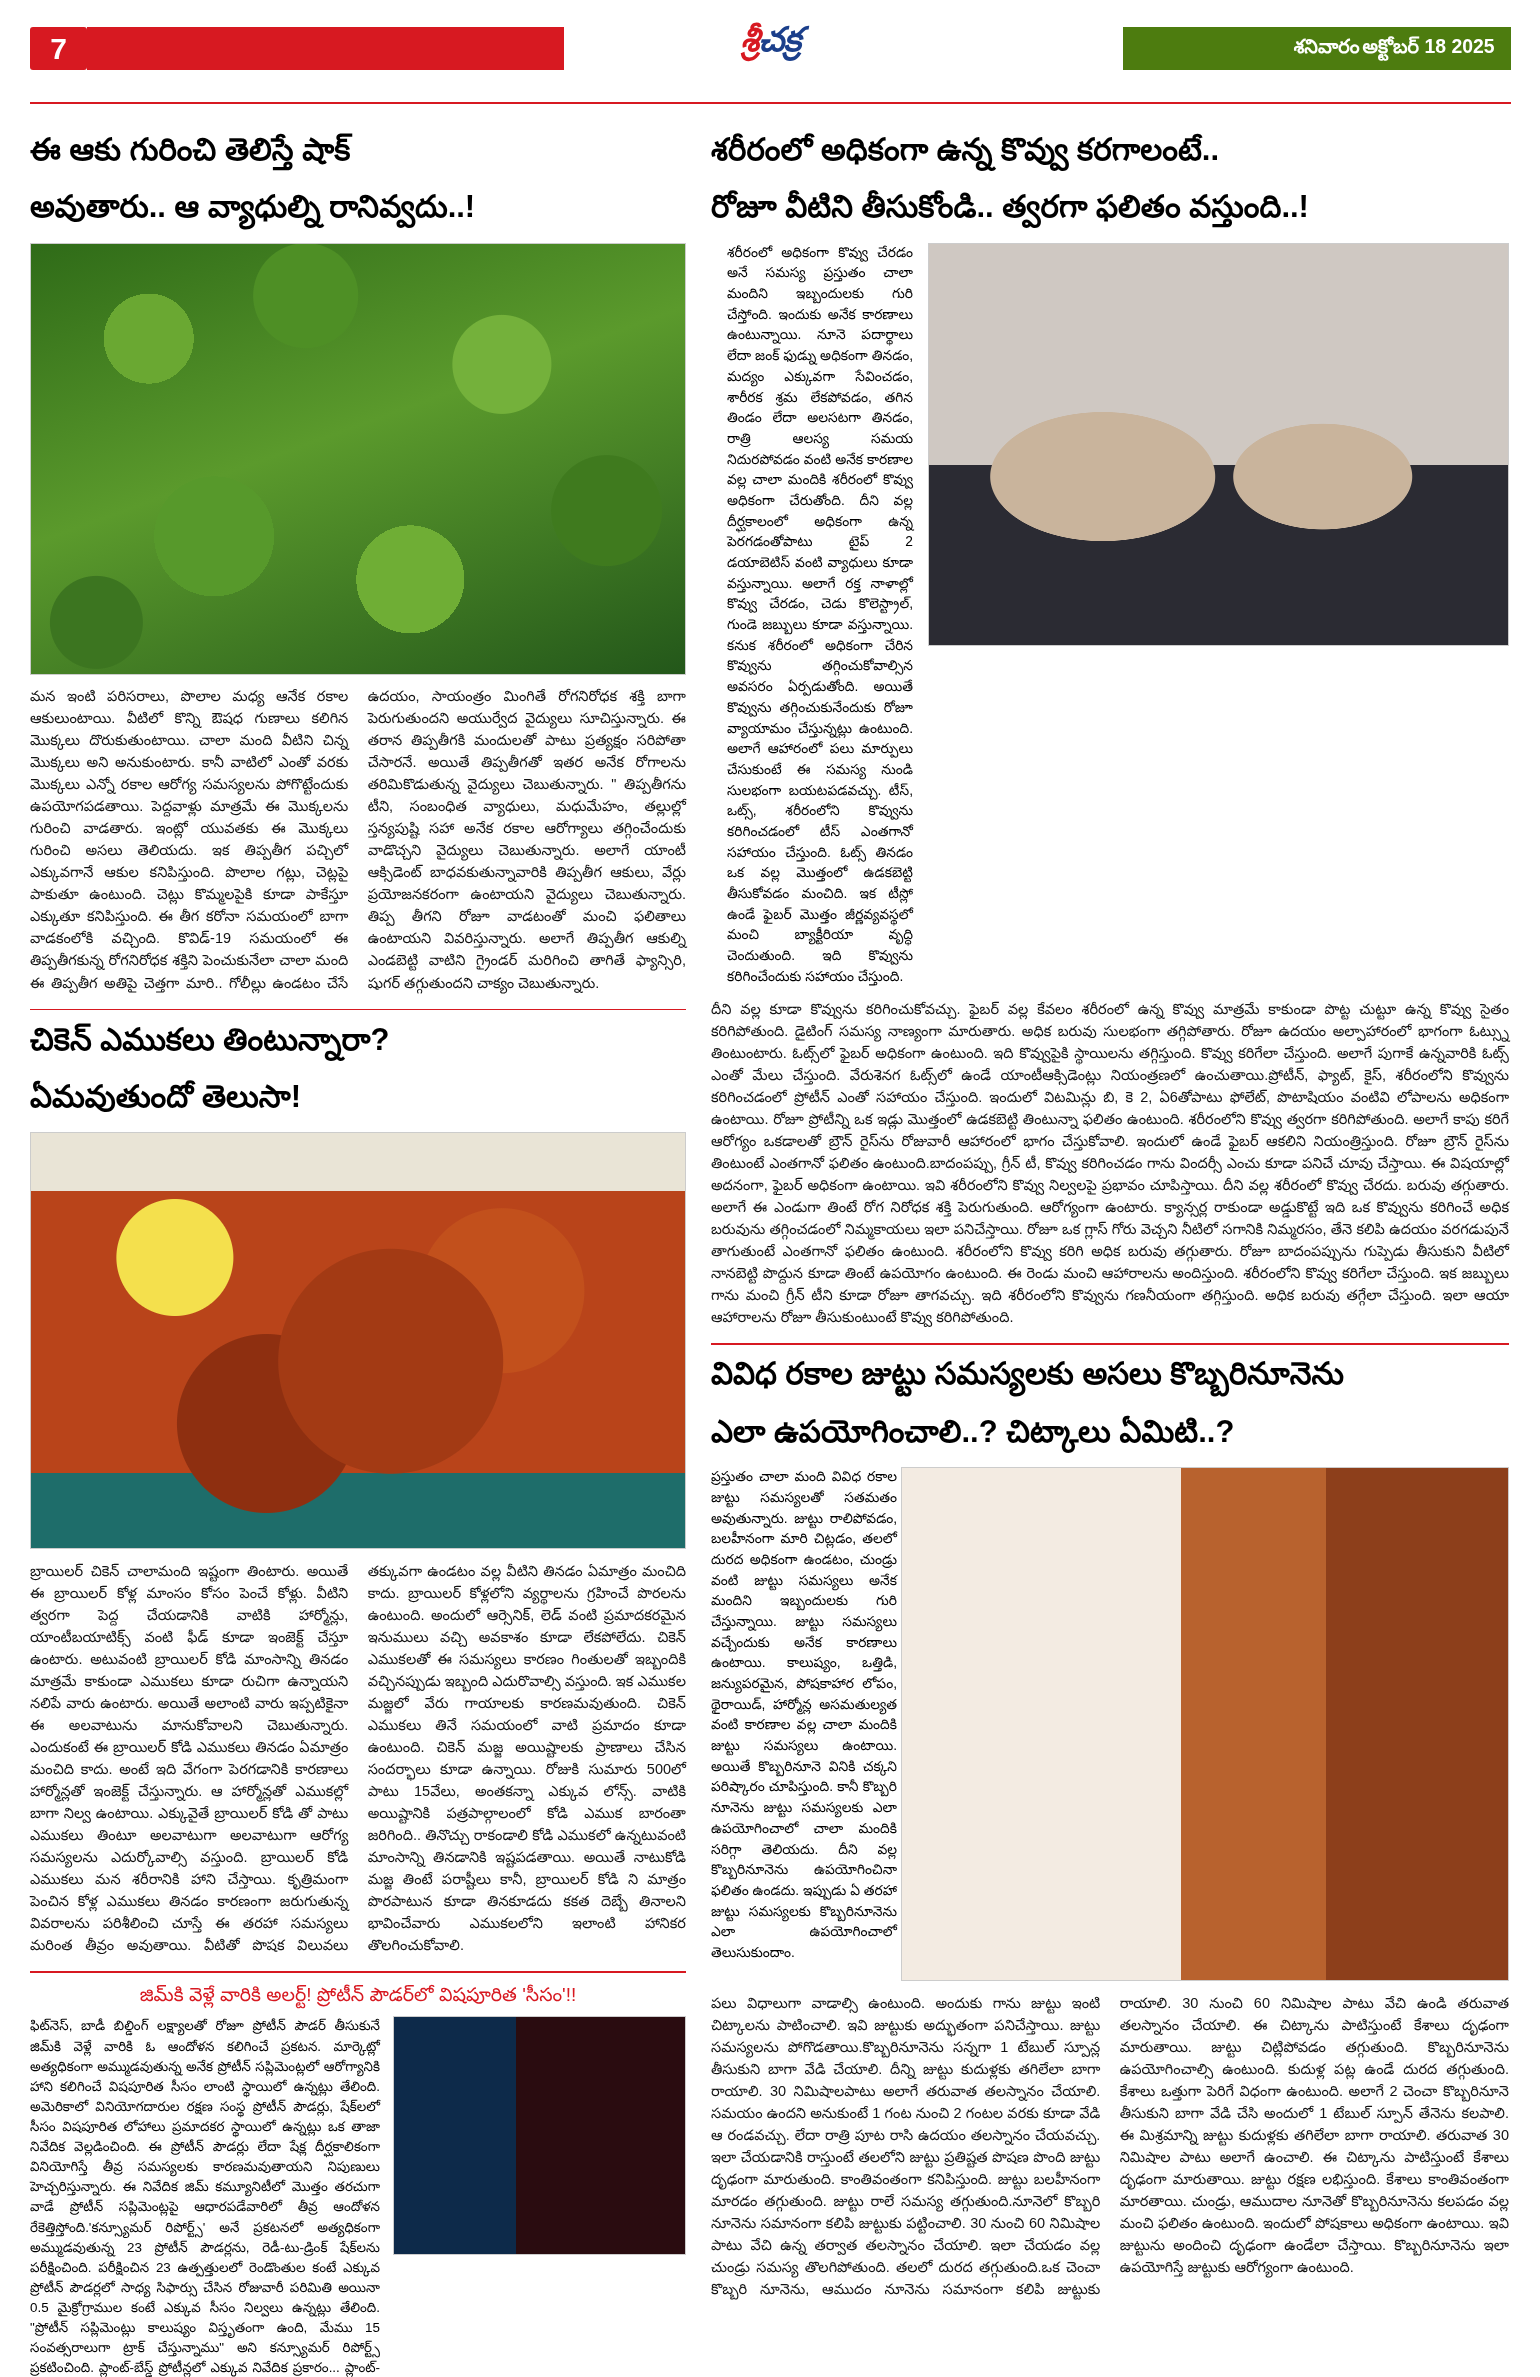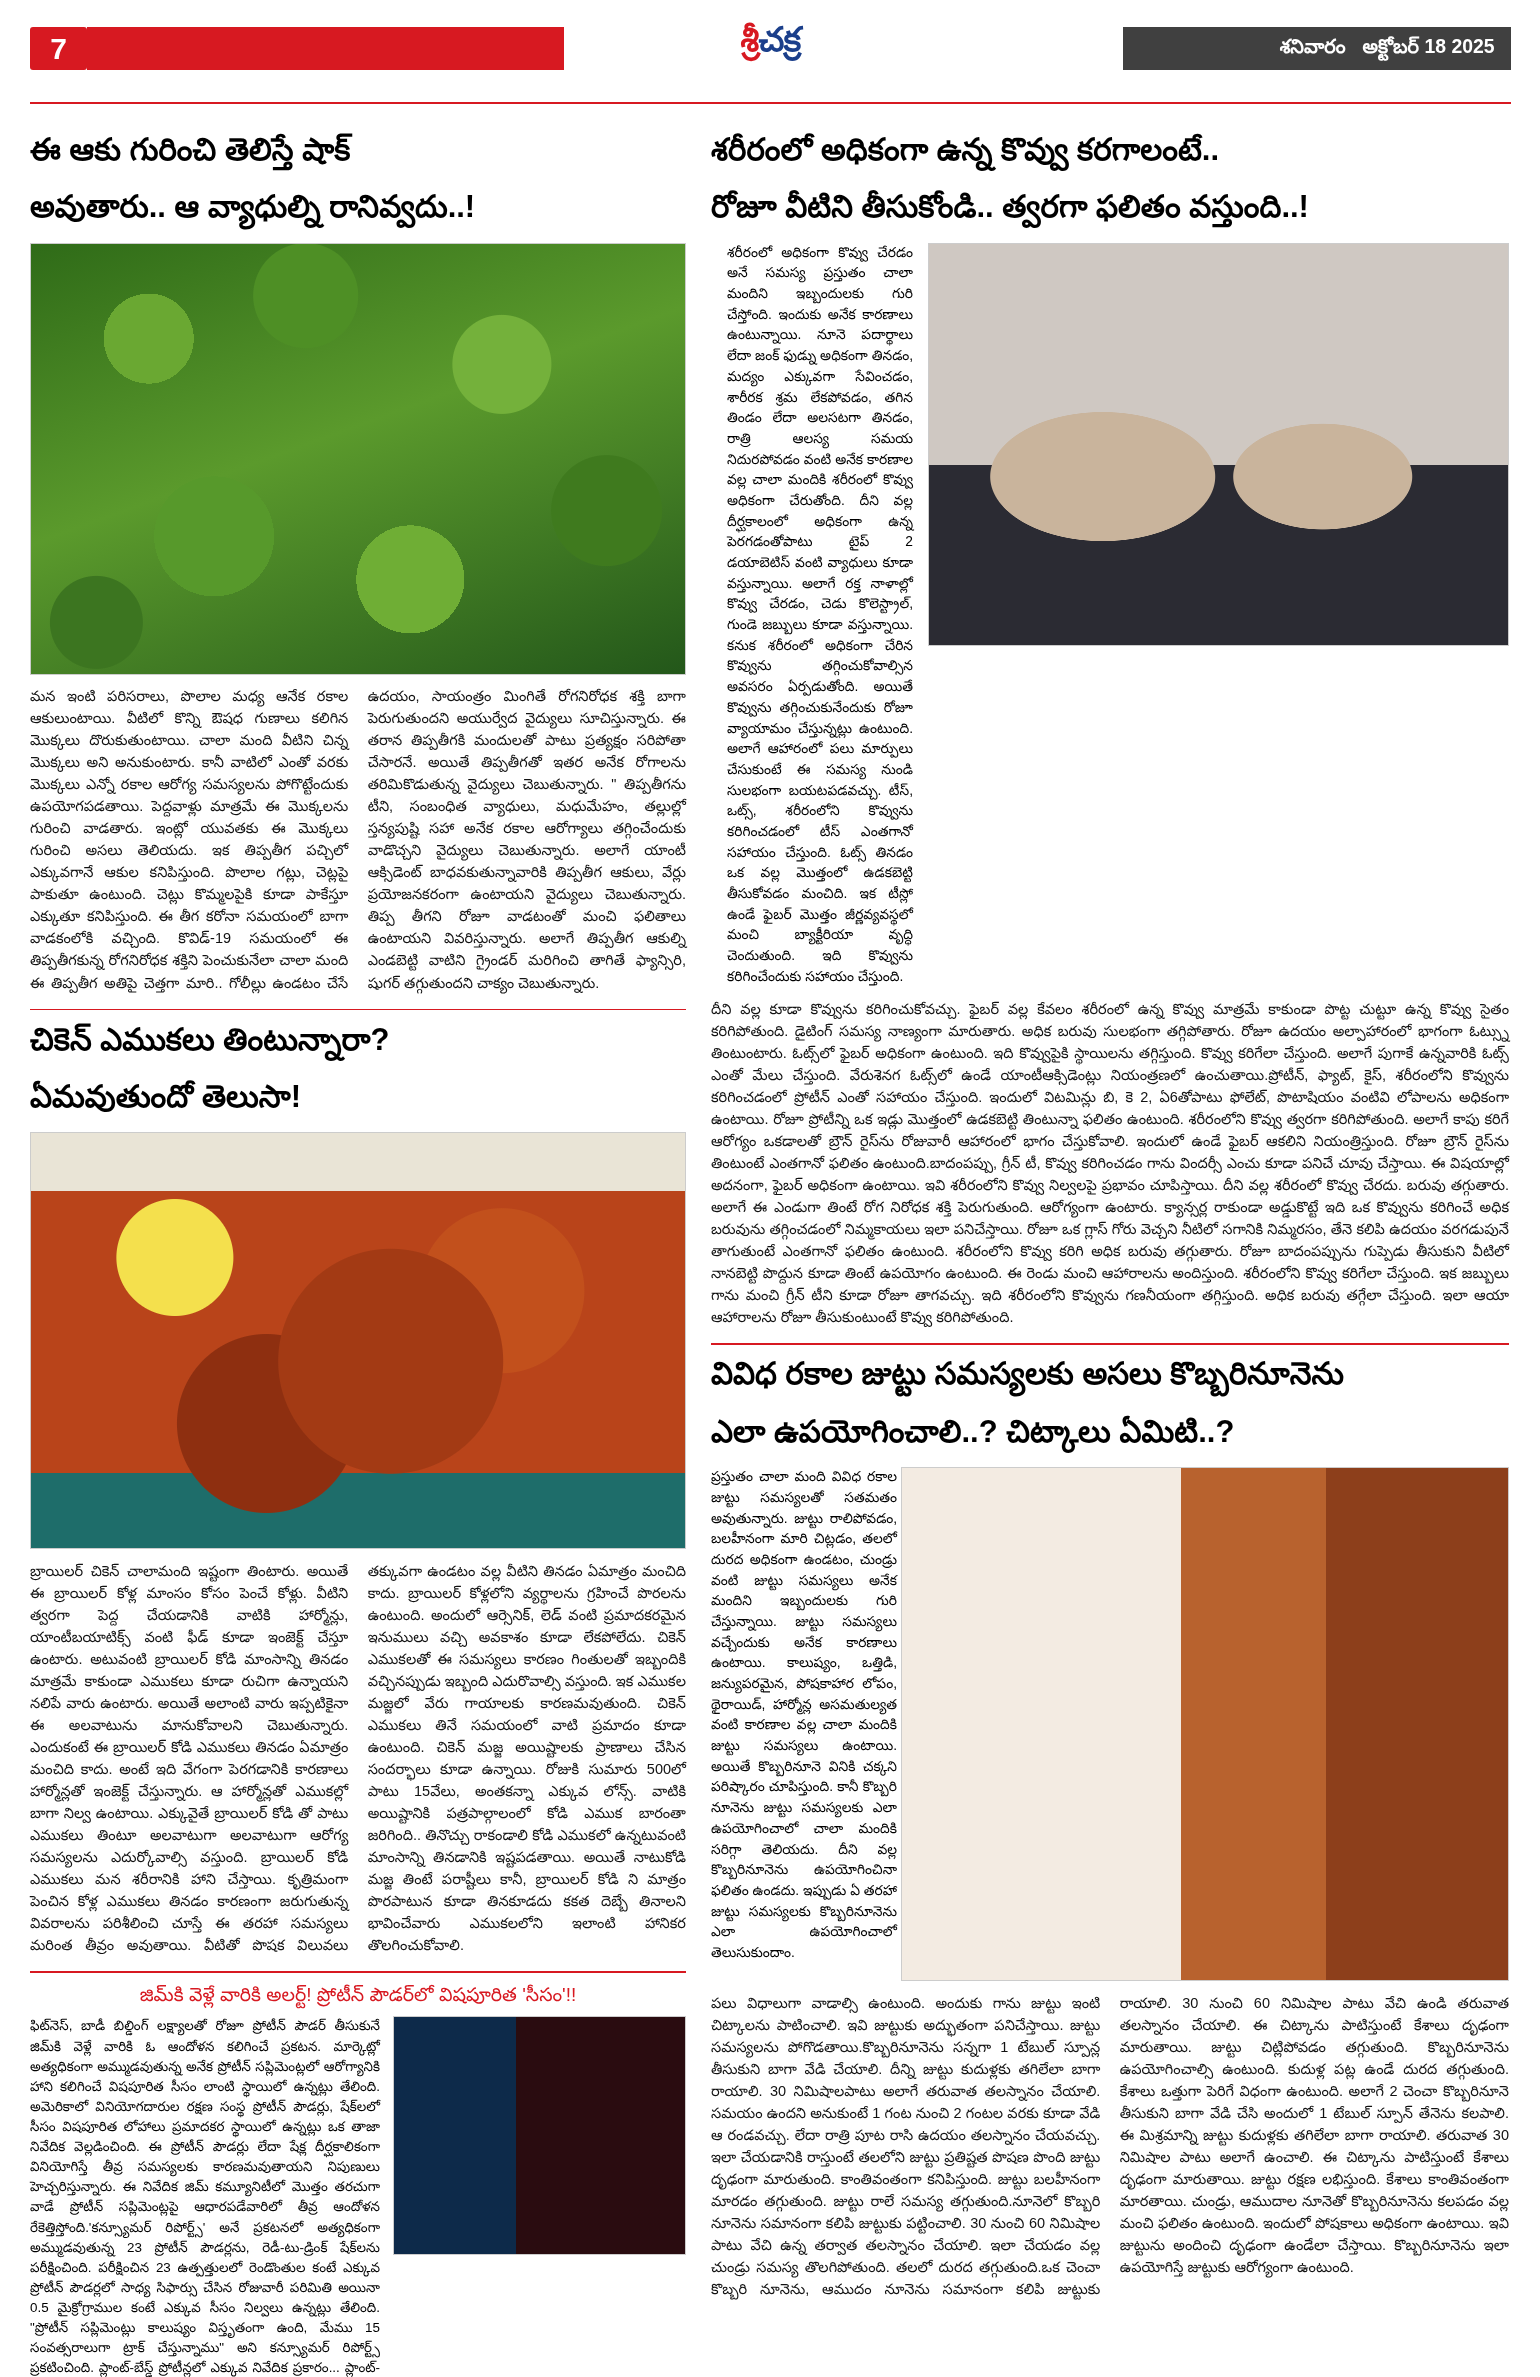--- a/index.html
+++ b/index.html
@@ -45,34 +45,35 @@
     left: 50%; top: 0;
     transform: translateX(-50%);
     text-align: center;
   }
   .logo-text {
     font-size: 34px;
     font-weight: bold;
     color: #d71921;
     letter-spacing: -0.7px;
     line-height: 1.1;
+    font-style: italic;
   }
   .logo-text .accent { color: #1b3f8b; }
   .date-badge {
     position: absolute;
     right: 0; top: 6px;
     height: 43px;
-    background: #404040;
+    background: #4d7c0f;
     color: #ffffff;
     font-size: 19.4px;
     font-weight: bold;
     display: flex; align-items: center; justify-content: flex-end;
     padding: 0 16.4px;
     min-width: 388px;
-    gap: 17px;
+    gap: 3px;
   }
   
   .content {
     display: flex;
     gap: 25px;
     padding: 16.4px 30px 30px 30px;
   }
   .col-left { width: 656px; }
   .col-right { width: 798px; }
 

